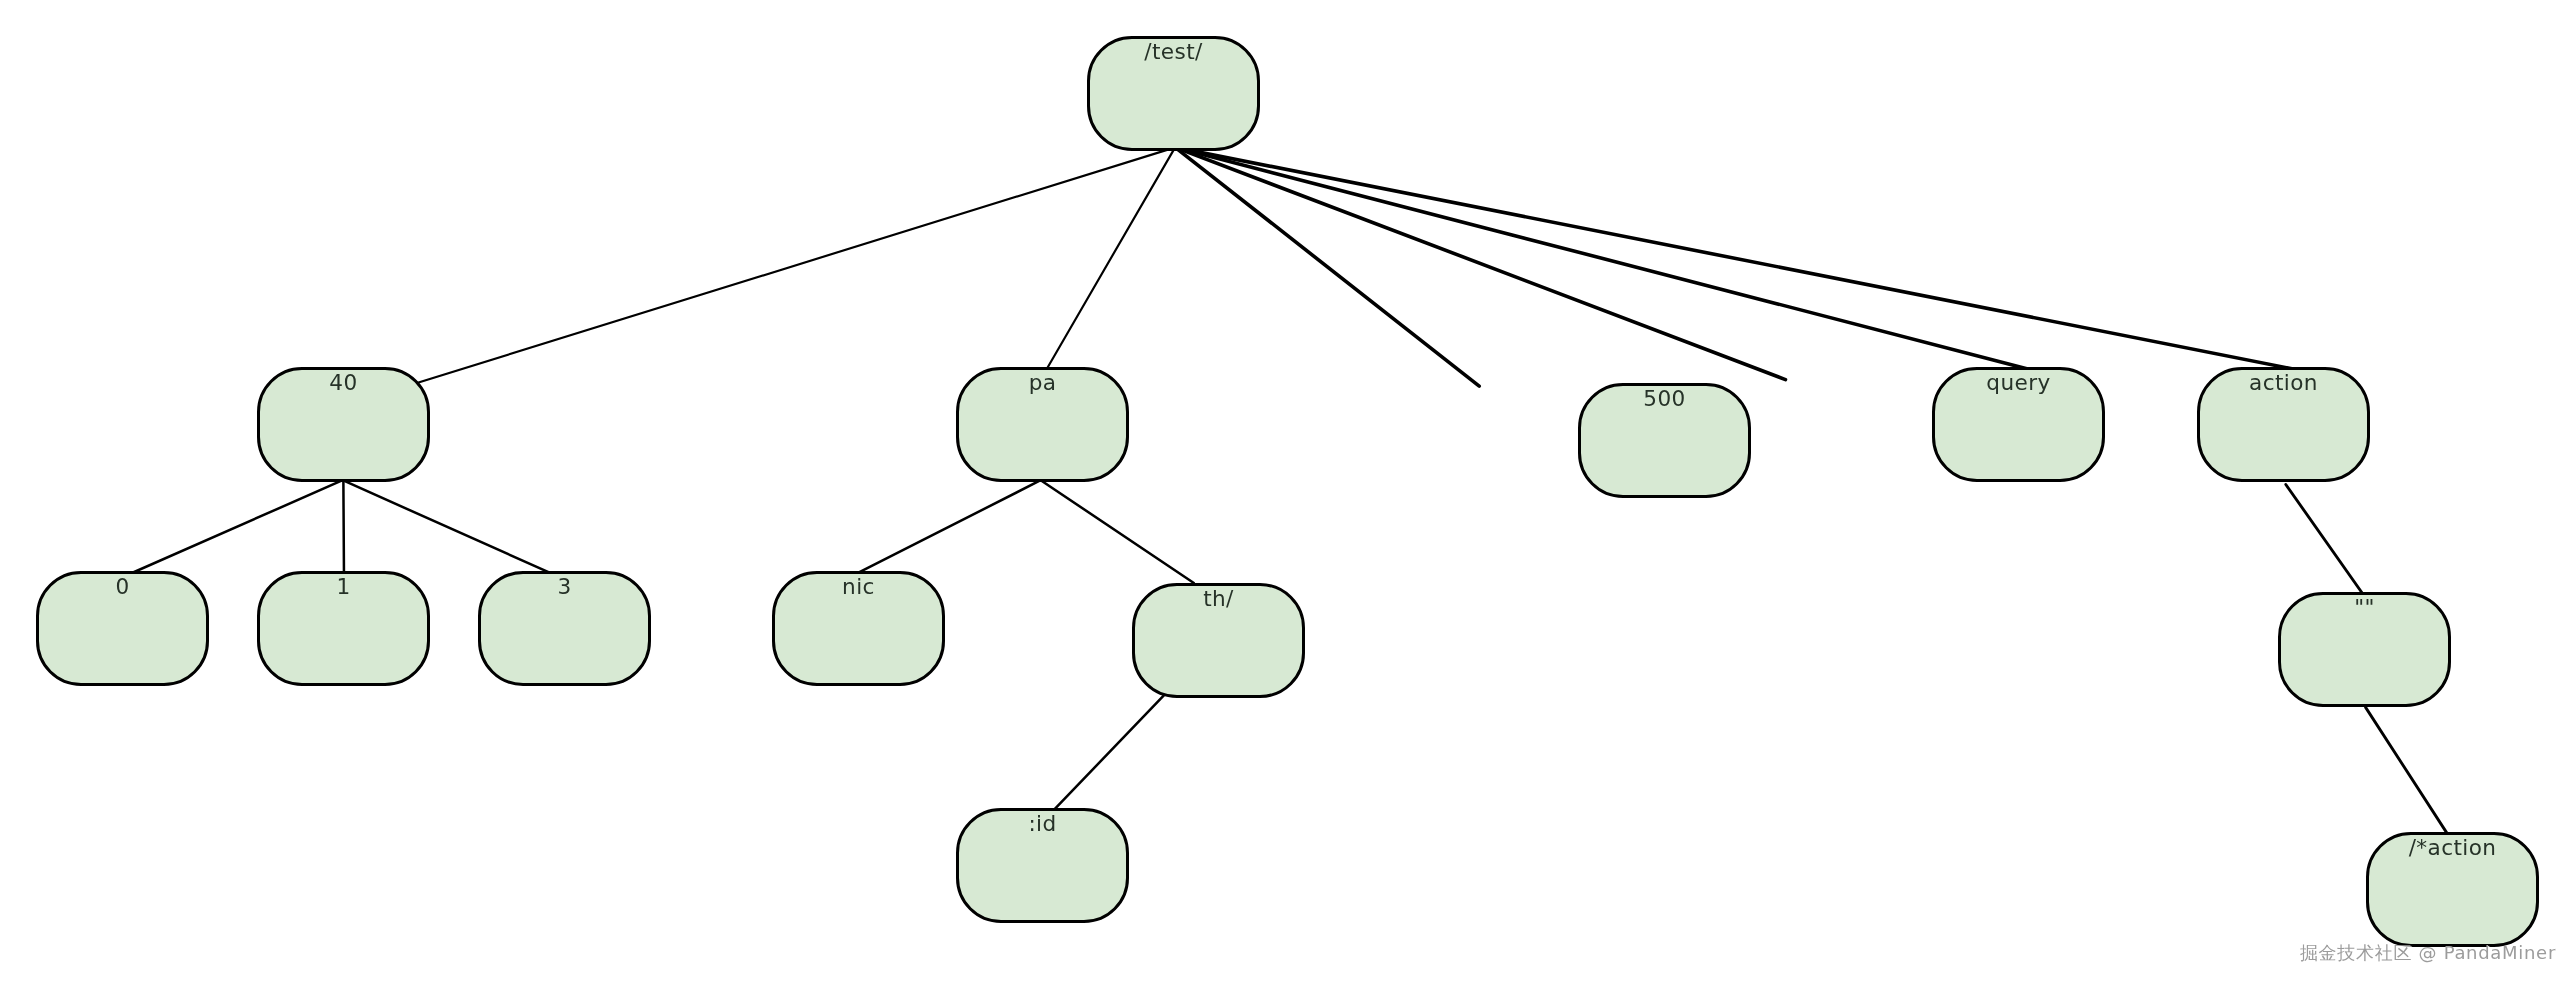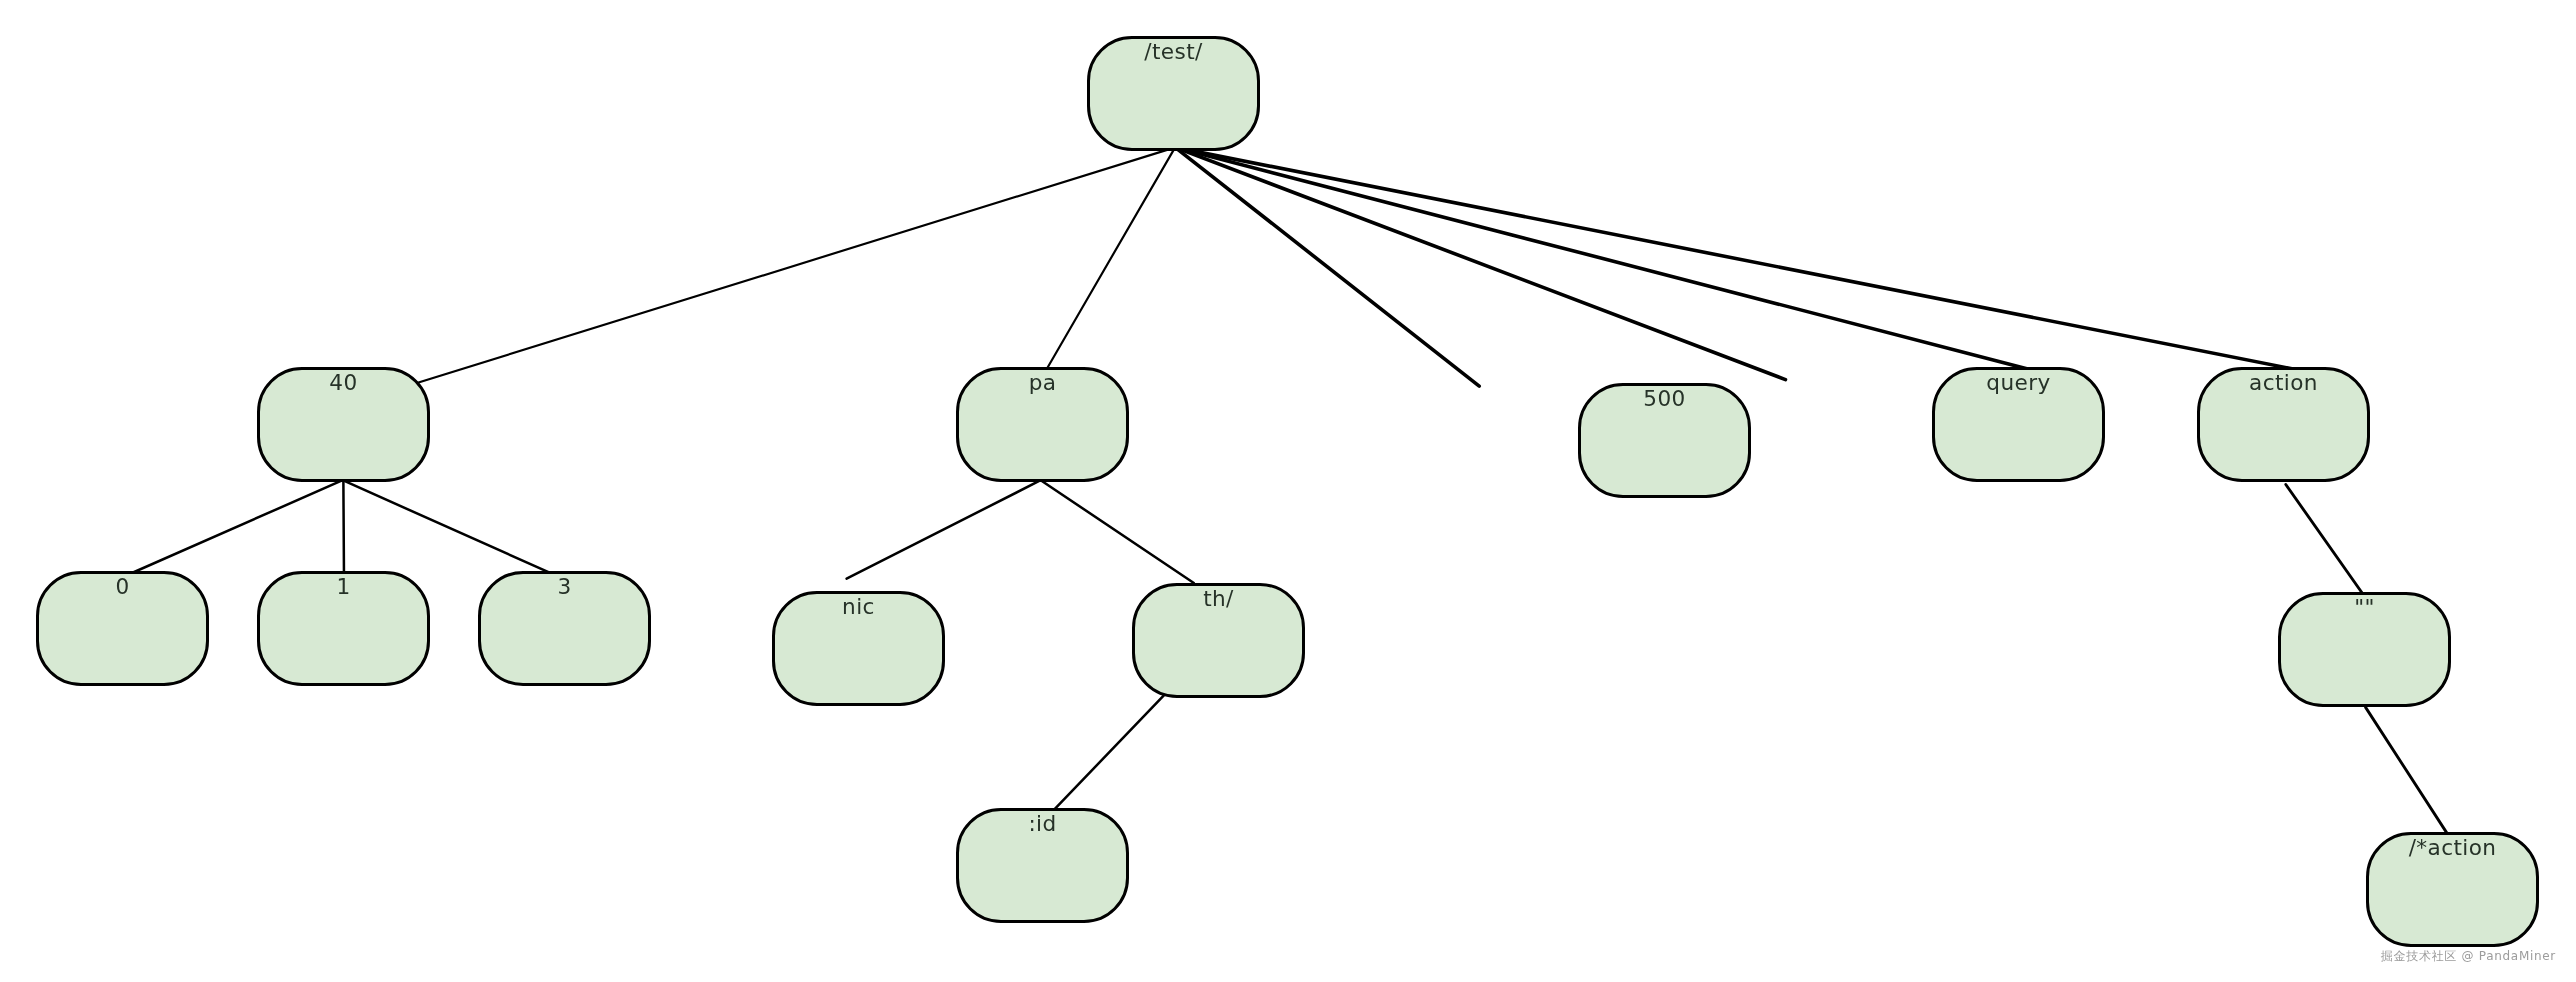--- a/index.html
+++ b/index.html
@@ -33,21 +33,21 @@
     font-size: 21.6px;
     color: #263228;
     letter-spacing: 0.4px;
     white-space: pre;
   }
   #watermark {
     position: absolute;
     right: 20px;
     bottom: 17.3px;
     z-index: 5;
-    font-size: 12px;
+    font-size: 18px;
     color: #9c9c9c;
     text-shadow: 1.4px 1.4px 0.7px rgba(255,255,255,0.95);
     letter-spacing: 0.7px;
   }
 </style>
 </head>
 <body>
 
 <div id="canvas">
 
@@ -90,21 +90,21 @@
 
   <div class="node" style="left:36px;   top:571px;">
       <span class="label">0</span>
     </div>
   <div class="node" style="left:257px;  top:571px;">
       <span class="label">1</span>
     </div>
   <div class="node" style="left:478px;  top:571px;">
       <span class="label">3</span>
     </div>
-  <div class="node" style="left:772px; top:571px;margin-top:20px;">
+  <div class="node" style="left:772px; top:571px;">
       <span class="label">nic</span>
     </div>
   <div class="node" style="left:1132px; top:571px;margin-top:12px;">
       <span class="label">th/</span>
     </div>
 
   <div class="node" style="left:956px; top:808px;">
       <span class="label">:id</span>
     </div>
   <div class="node" style="left:2278px; top:592px;">

